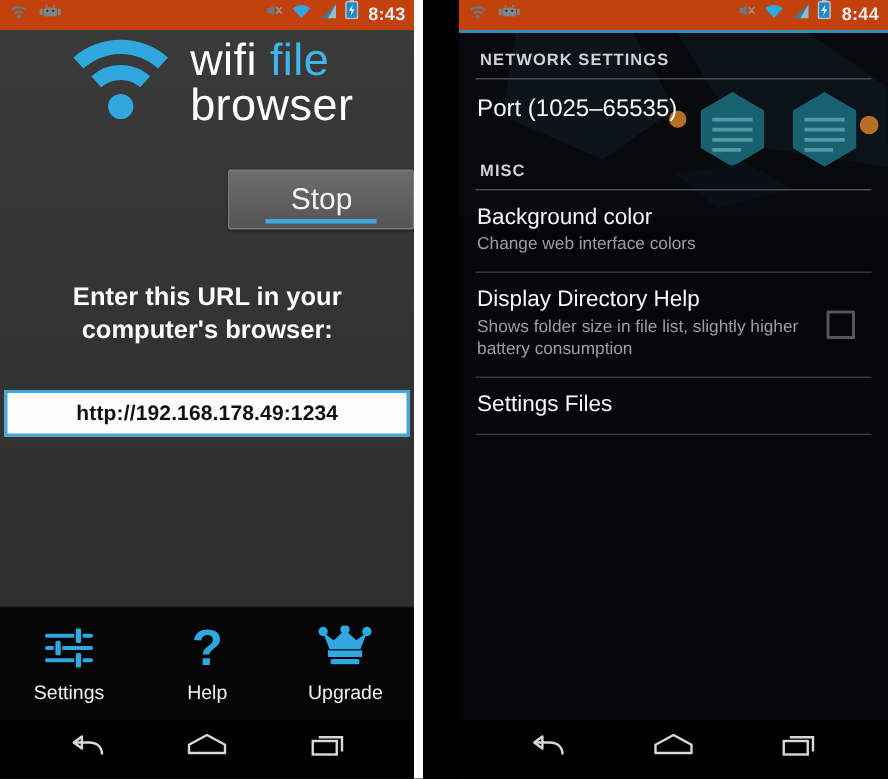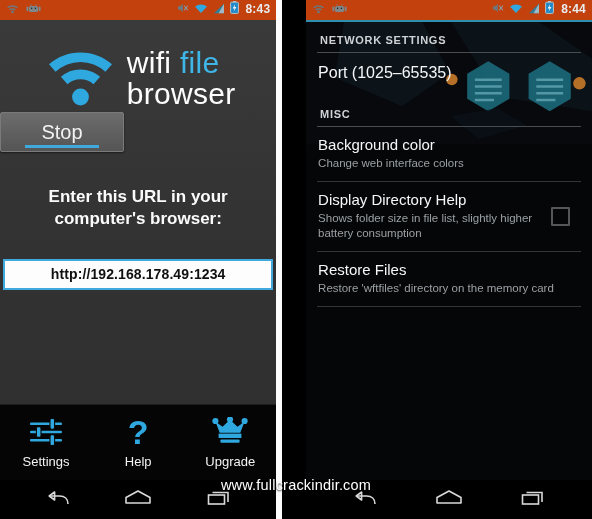--- a/index.html
+++ b/index.html
@@ -66,40 +66,40 @@
   
   .left-body {
     position: relative;
     height: 499px;
     background: #343434;
     background: linear-gradient(180deg,#3a3a3a 0%,#323232 45%,#2e2e2e 100%);
     display: flex;
     flex-direction: column;
   }
   .logo-wrap {
-    margin-top: 26px;
-    display: flex;
-    align-items: center;
+    display: flex;
+    align-items: flex-end;
     justify-content: center;
     gap: 12px;
     padding-left: 4px;
   }
   .logo-text {
     line-height: 1.02;
     font-size: 30px;
     font-weight: 300;
     letter-spacing: .3px;
   }
   .logo-line { white-space: nowrap; }
   .t-white { color: #fdfdfd; }
   .t-blue  { color: #3fb6e8; }
 
   .stop-wrap {
-    display: flex;
-    justify-content: flex-start;
+    margin-top: 26px;
+    display: flex;
+    justify-content: flex-end;
     border-radius: 10px;
   }
   .stop-btn {
     width: 122px;
     height: 38px;
     background: linear-gradient(180deg,#6d6d6d 0%,#606060 50%,#555555 100%);
     border: 1px solid #7a7a7a;
     border-radius: 2px;
     color: #f2f2f2;
     font-size: 20px;
@@ -540,22 +540,21 @@
         <div class="row-main">
           <div class="row-title">Display Directory Help</div>
           <div class="row-sub">Shows folder size in file list, slightly higher battery consumption</div>
         </div>
         <div class="checkbox"></div>
       </div>
       <div class="row-rule"></div>
 
       <div class="row">
         <div class="row-main">
-          <div class="row-title">Restore Files</div>
-          <div class="row-sub">Restore 'wftfiles' directory on the memory card</div>
+          <div class="row-title">Settings Files</div>
         </div>
       </div>
       <div class="row-rule"></div>
 
       <div class="spacer"></div>
 
       <div class="navbar" style="position:absolute;left:0;right:0;bottom:0;">
         <span class="ic">
           <svg width="26" height="20" viewBox="0 0 26 20">
               <path d="M23 16c0-5-3.4-8-8.4-8H5.6" stroke="#d9d9d9" stroke-width="1.6" fill="none"></path>
@@ -571,15 +570,14 @@
           <svg width="26" height="20" viewBox="0 0 26 20">
               <rect x="2.5" y="7" width="16" height="9" fill="none" stroke="#d9d9d9" stroke-width="1.6"></rect>
               <path d="M6.5 4.5h15.5V14" fill="none" stroke="#d9d9d9" stroke-width="1.6"></path>
             </svg>
         </span>
       </div>
 
     </div>
   </div>
 
-  <div class="watermark">www.fullcrackindir.com</div>
 
 </div>
 
 </body></html>

